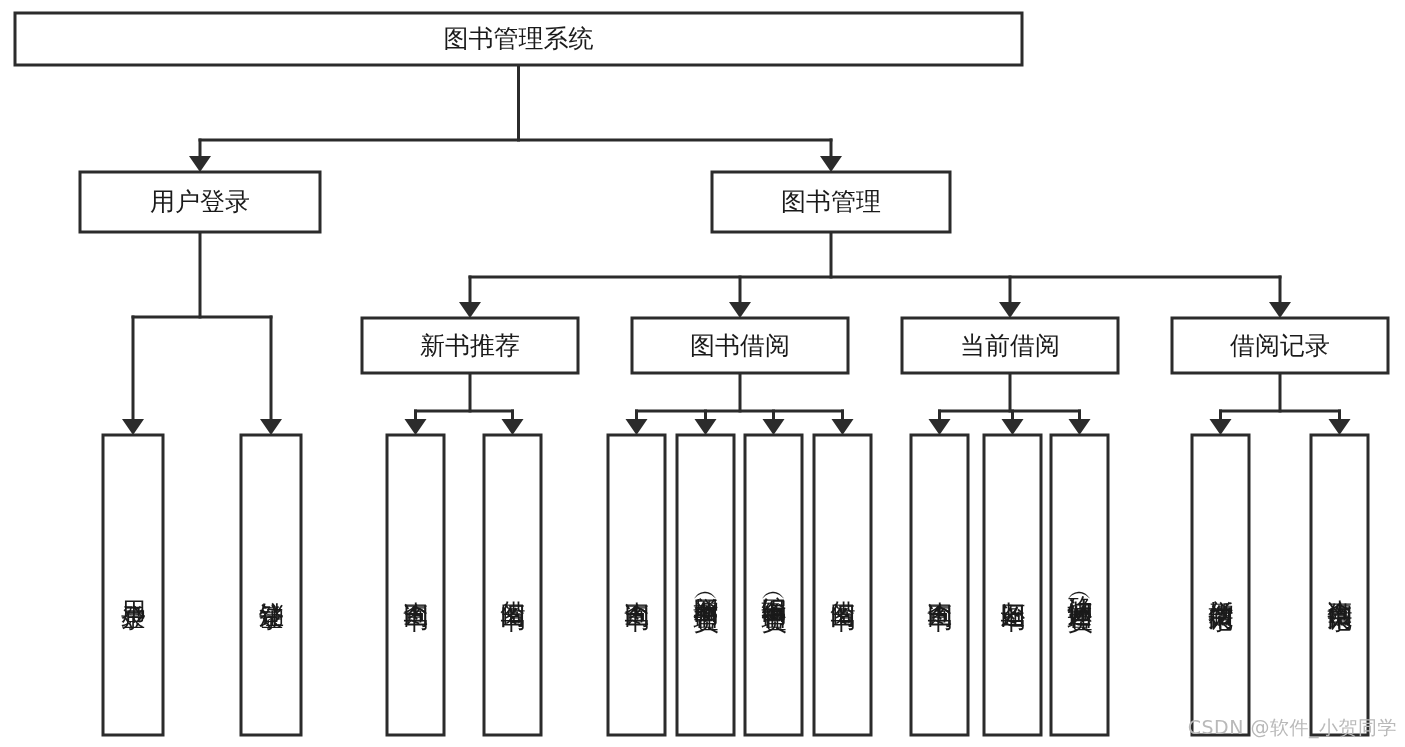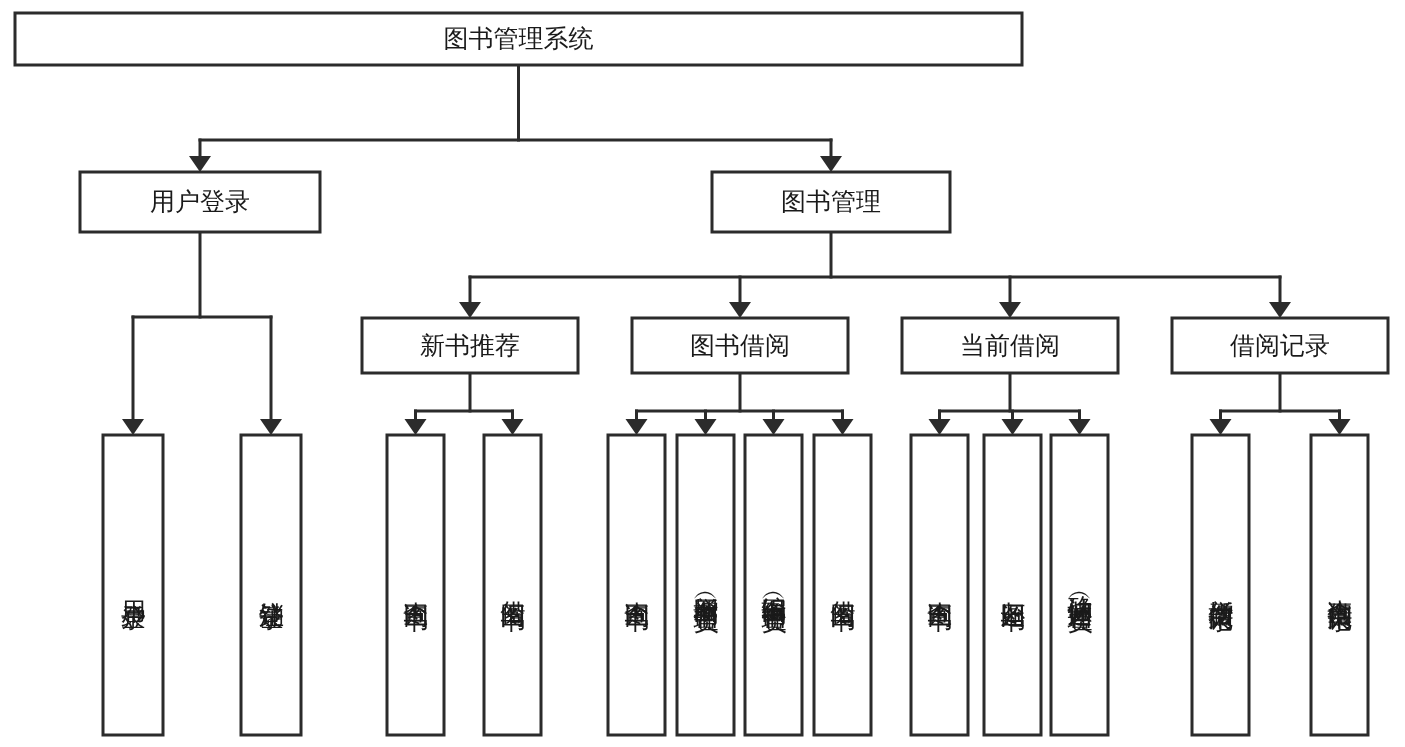--- a/index.html
+++ b/index.html
@@ -214,13 +214,14 @@
       <div class="node-label-v" style="left: 608px; top: 435px; width: 57px; height: 300px;">查询图书</div>
       <div class="node-label-v" style="left: 677px; top: 435px; width: 57px; height: 300px;">新增图书（管理员）</div>
       <div class="node-label-v" style="left: 745px; top: 435px; width: 57px; height: 300px;">编辑图书（管理员）</div>
       <div class="node-label-v" style="left: 814px; top: 435px; width: 57px; height: 300px;">借阅图书</div>
       <div class="node-label-v" style="left: 911px; top: 435px; width: 57px; height: 300px;">查询图书</div>
       <div class="node-label-v" style="left: 984px; top: 435px; width: 57px; height: 300px;">归还图书</div>
       <div class="node-label-v" style="left: 1051px; top: 435px; width: 57px; height: 300px;">确认归还（管理员）</div>
       <div class="node-label-v" style="left: 1192px; top: 435px; width: 57px; height: 300px;">新增借阅记录</div>
       <div class="node-label-v" style="left: 1311px; top: 435px; width: 57px; height: 300px;">查询借阅记录</div>
     </div>
+  <div id="watermark">CSDN @软件_小贺同学</div>
 </div>
 
 </body></html>

